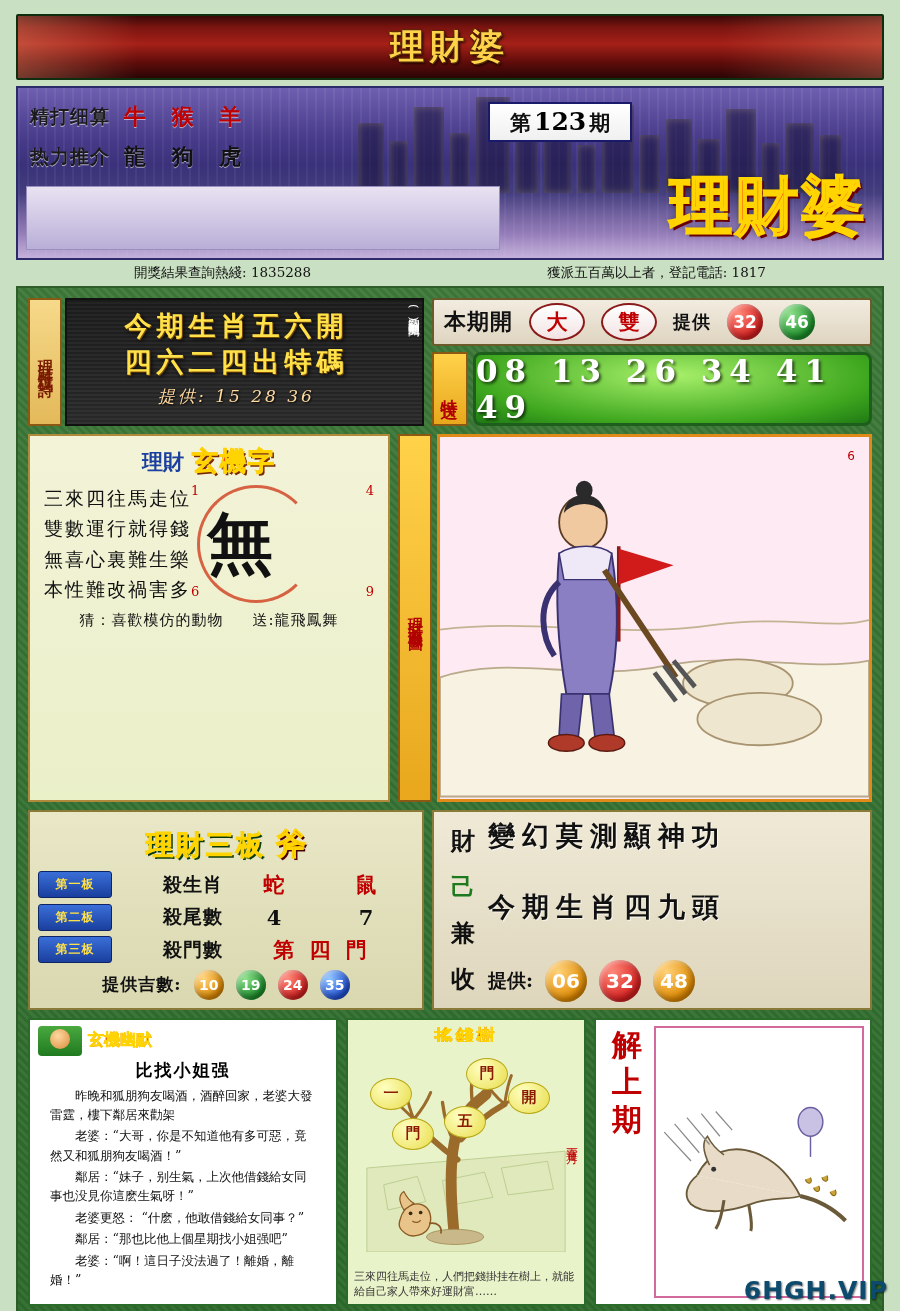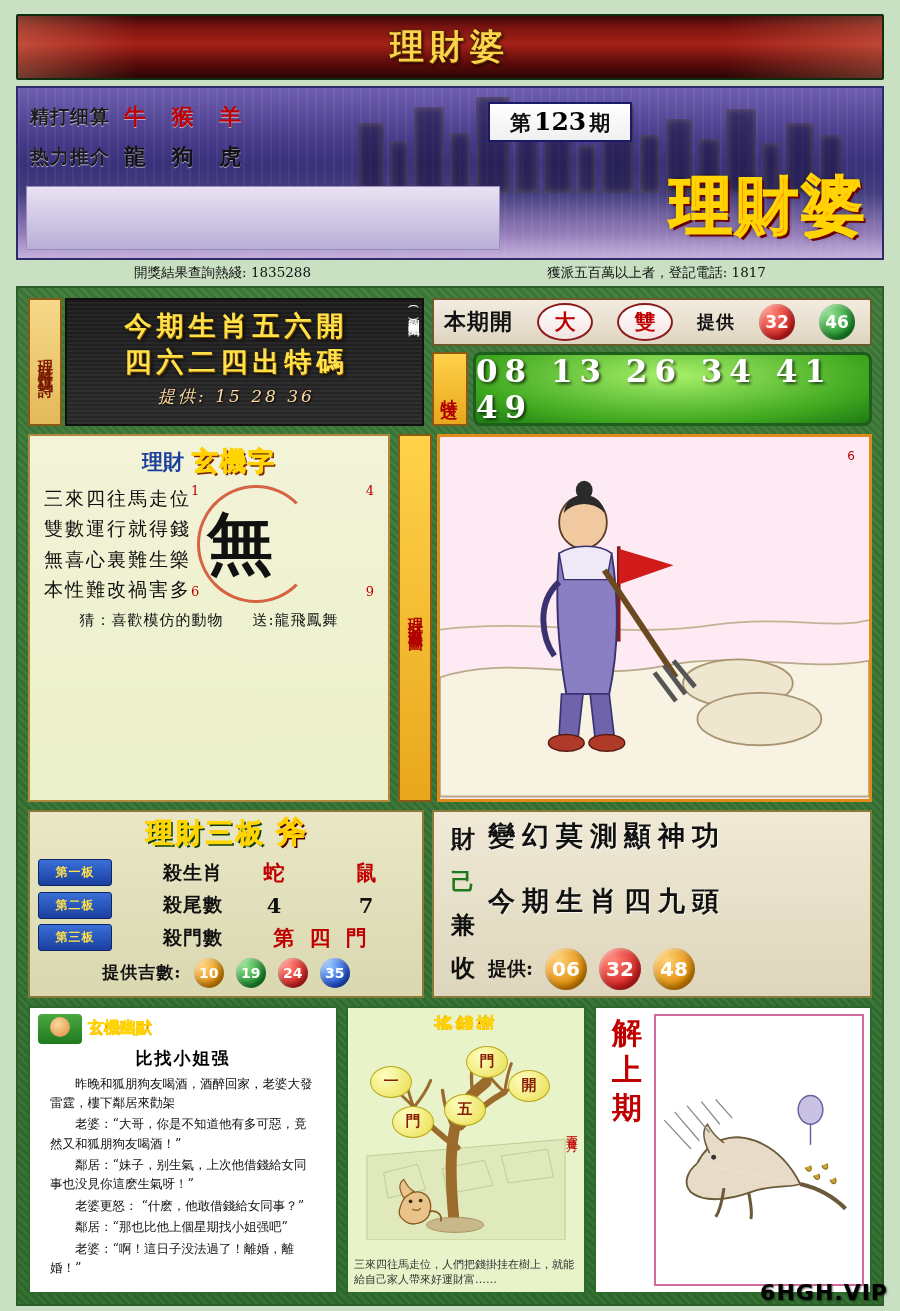--- a/index.html
+++ b/index.html
@@ -145,21 +145,21 @@
   .poem-vert{
     position:absolute;right:2px;top:4px;bottom:4px;width:20px;
     writing-mode:vertical-rl;
     font-family:"DejaVu Serif","Liberation Serif",serif;
     font-size:11.5px;color:#fff;letter-spacing:1px;line-height:1.1;
   }
 
   
   .right1{flex:1;display:flex;flex-direction:column;gap:6px;}
   .resbar{
-    display:flex;align-items:center;gap:24px;
+    display:flex;align-items:center;gap:16px;
     background:linear-gradient(180deg,#f2ece0,#ded4c0);
     border:2px solid #6b5a2a;border-radius:3px;
     padding:5px 10px;height:48px;box-sizing:border-box;
   }
   .resbar .lbl{
     font-family:"DejaVu Serif","Liberation Serif",serif;
     font-size:22px;font-weight:bold;color:#111;letter-spacing:1px;
   }
   .oval{
     display:inline-flex;align-items:center;justify-content:center;
@@ -261,21 +261,21 @@
     flex:1;border:3px solid #e08a1a;background:#fde9f2;
     position:relative;overflow:hidden;
   }
   .pic-frame .corner{position:absolute;right:14px;top:12px;font-size:12px;color:#b00;}
 
   
   .row3{display:flex;gap:8px;margin-top:8px;}
   .sanban{
     width:396px;border:2px solid #8a7a3a;
     background:linear-gradient(180deg,#e9e7c6,#d9d8b0);
-    padding:0 8px 8px;box-sizing:border-box;position:relative;
+    padding:12px 8px 8px;box-sizing:border-box;position:relative;
   }
   .sb-head{display:flex;align-items:center;justify-content:center;gap:10px;height:42px;}
   .sb-title{
     font-family:"DejaVu Serif","Liberation Serif",serif;
     font-size:27px;font-weight:bold;color:#1f7a1f;
     -webkit-text-stroke:1px #ffd400;
     text-shadow:2px 2px 0 #0a3a0a;letter-spacing:3px;
   }
   .sb-axe{
     font-family:"DejaVu Serif","Liberation Serif",serif;
@@ -395,21 +395,21 @@
   .jie-lbl{
     width:52px;
     font-family:"DejaVu Serif","Liberation Serif",serif;
     font-size:30px;font-weight:bold;color:#c00000;
     text-align:center;line-height:1.25;letter-spacing:2px;
   }
   .jie-pic{flex:1;border:2px solid #d26a9e;background:#fff;position:relative;overflow:hidden;}
   .watermark{
     position:absolute;right:12px;bottom:6px;
     font-family:"DejaVu Sans","Liberation Sans",sans-serif;
-    font-size:22px;font-weight:bold;color:#000000;
+    font-size:25px;font-weight:bold;color:#0c4a6e;
     text-shadow:1px 1px 2px rgba(0,0,0,.6);letter-spacing:1px;
   }
 </style>
 </head>
 <body>
 
 <div class="page">
 
   <div class="titlebar">
     <div class="title-main">理財婆</div>

